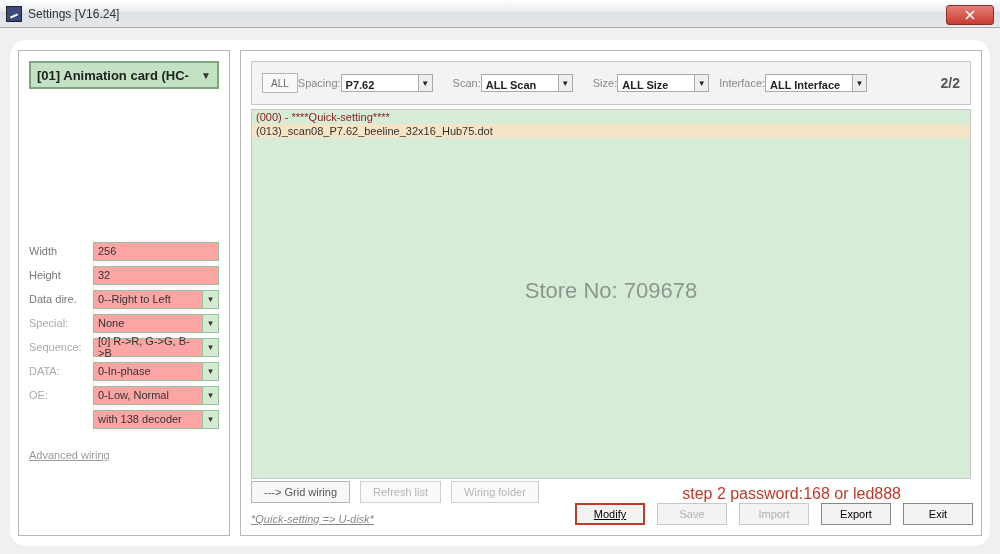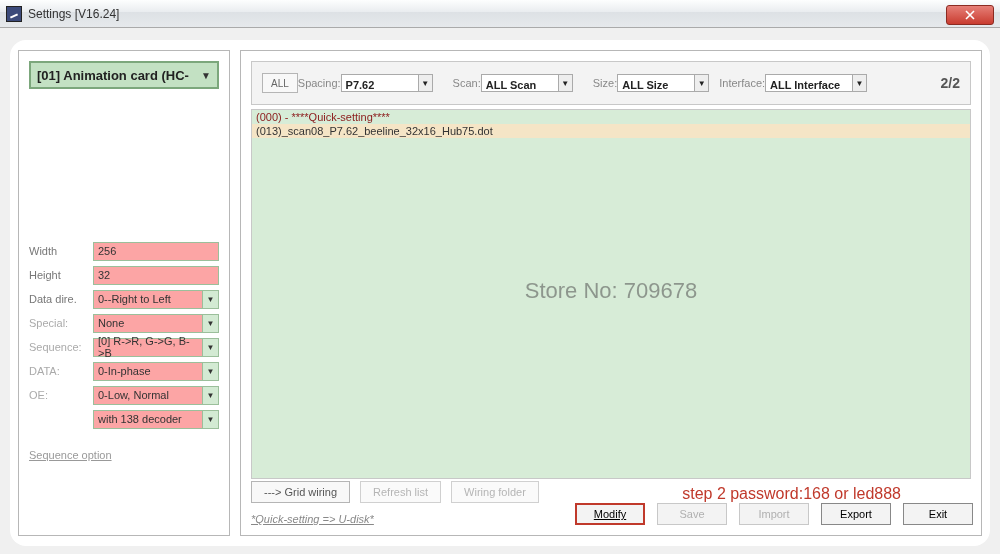--- a/index.html
+++ b/index.html
@@ -189,21 +189,21 @@
         </div>
     </div>
     <div class="form-row">
       <div class="lbl"></div>
       <div class="gselect">
           <span>with 138 decoder</span>
           <span class="dd">▼</span>
         </div>
     </div>
 
-    <div class="adv-link">Sequence option</div>
+    <div class="adv-link">Advanced wiring</div>
   </div>
 
   <div class="panel right-panel">
     <div class="right-content">
       <div class="filterbar">
         <div class="btn-small">ALL</div>
         <span class="flabel">Spacing:</span>
         <div class="fsel">
             <span>P7.62</span>
             <span class="dd">▼</span>

